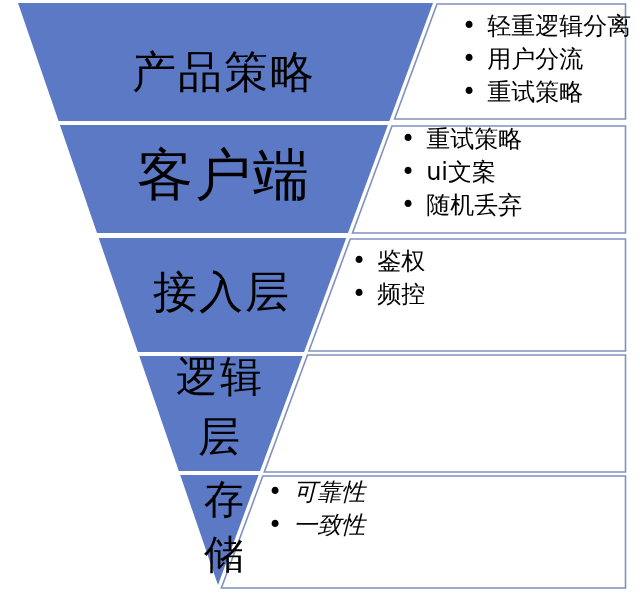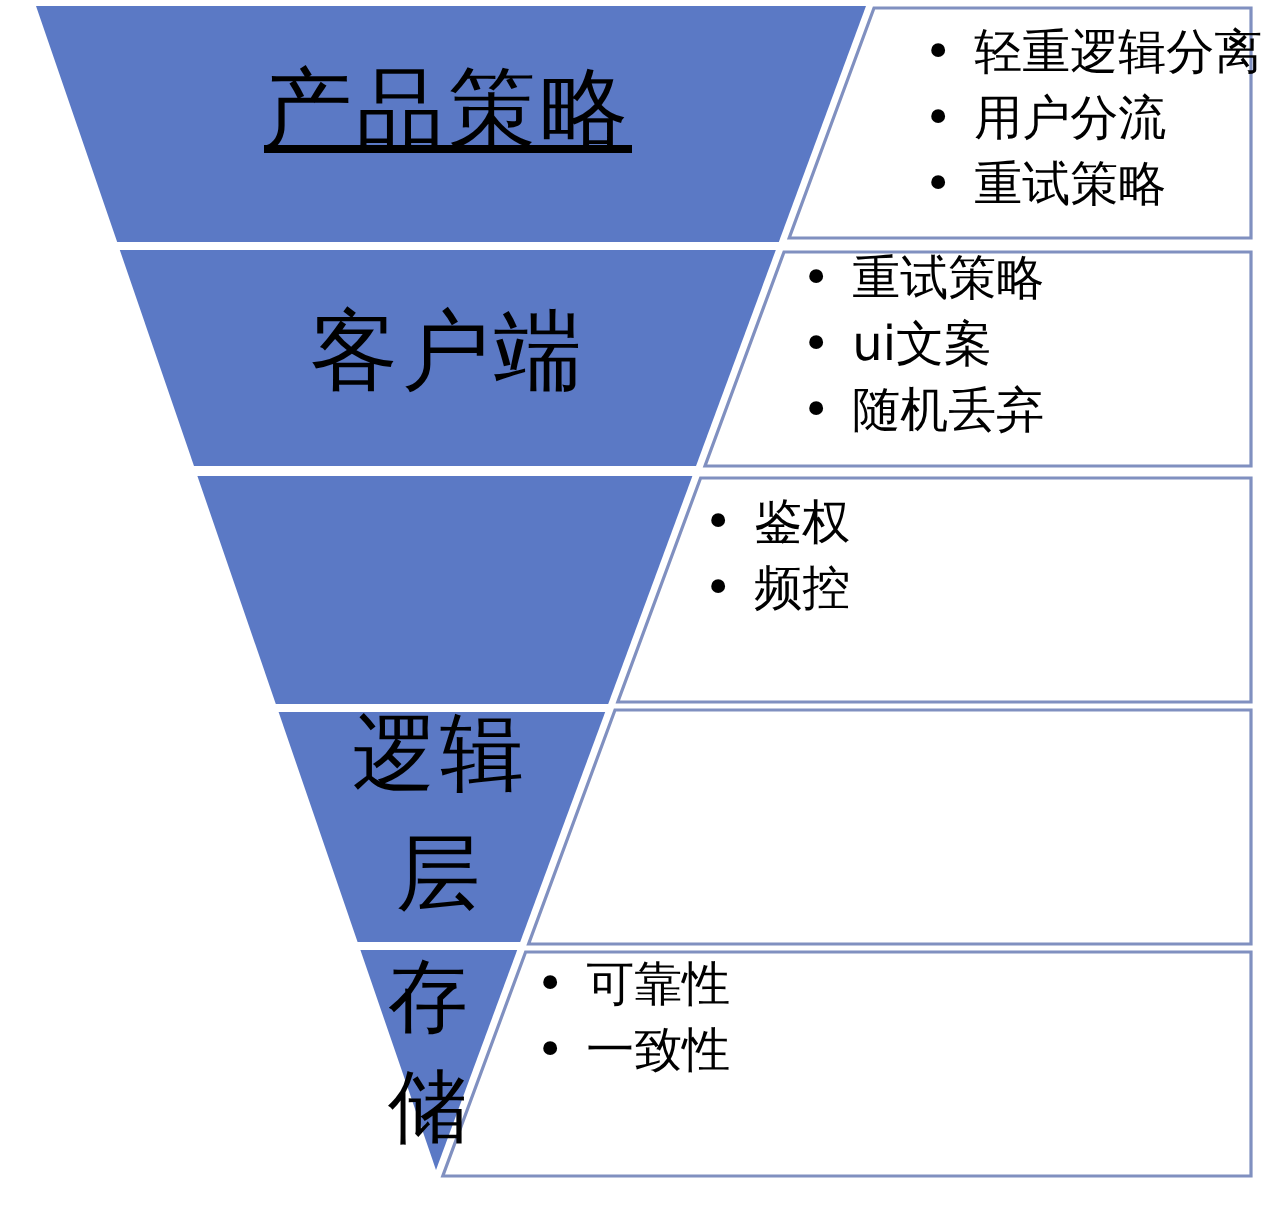--- a/index.html
+++ b/index.html
@@ -22,41 +22,41 @@
   .itembox { fill: var(--bg); stroke: var(--box-border); stroke-width: 1.6; }
 
   .label {
     position: absolute;
     transform: translate(-50%, -50%);
     text-align: center;
     color: var(--text-color);
     letter-spacing: 2px;
     word-break: break-all;
   }
-  .l1 { left: 224px; top: 55px;  font-size: 44px; white-space: nowrap; text-decoration: underline; }
-  .l2 { left: 224px; top: 176px; font-size: 44px; white-space: nowrap; text-align: center; }
+  .l1 { left: 224px; top: 72px;  font-size: 44px; white-space: nowrap; }
+  .l2 { left: 224px; top: 176px; font-size: 56px; white-space: nowrap; text-align: center; }
   .l3 { left: 222px; top: 292px; font-size: 44px; white-space: nowrap; }
   .l4 { left: 220px; top: 407px; font-size: 42px; width: 90px;  line-height: 60px; }
-  .l5 { left: 214px; top: 527px; font-size: 40px; width: 44px;  line-height: 55px; letter-spacing: 0; }
+  .l5 { left: 224px; top: 527px; font-size: 40px; width: 44px;  line-height: 55px; letter-spacing: 0; }
 
   .items {
     position: absolute;
     margin: 0; padding: 0;
     list-style: none;
     font-size: 24px;
     line-height: 33px;
     color: var(--text-color);
   }
   .items li { white-space: nowrap; }
   .items .bullet { display: inline-block; margin-right: 11px; }
   .it1 { left: 452px; top: 10px; margin-left: 10px; }
   .it2 { left: 401px; top: 123px; }
   .it3 { left: 352px; top: 245px; text-align: right; }
   .it4 { left: 314px; top: 359px; }
-  .it5 { left: 268px; top: 476px; }
+  .it5 { left: 268px; top: 476px; font-style: italic; }
 </style>
 </head>
 <body>
 
 <div class="stage">
 
   <svg width="640" height="604" viewBox="0 0 640 604">
 
     <polygon class="band" points="18,3 433,3 389.4,121 58.6,121"></polygon>
     <polygon class="band" points="59.9,125 387.9,125 348,233 97,233"></polygon>
@@ -66,20 +66,21 @@
 
     <polygon class="itembox" points="437,4 625.5,4 625.5,119 394.6,119"></polygon>
     <polygon class="itembox" points="392,126 625.5,126 625.5,233 352.5,233"></polygon>
     <polygon class="itembox" points="350.3,239 625.5,239 625.5,351 308.9,351"></polygon>
     <polygon class="itembox" points="307.5,355 625.5,355 625.5,472 264.3,472"></polygon>
     <polygon class="itembox" points="262.8,476 625.5,476 625.5,588 221.4,588"></polygon>
   </svg>
 
   <div class="label l1">产品策略</div>
   <div class="label l2">客户端</div>
+  <div class="label l3">接入层</div>
   <div class="label l4">逻辑层</div>
   <div class="label l5">存储</div>
 
   <ul class="items it1">
     <li><span class="bullet">•</span><span>轻重逻辑分离</span></li>
     <li><span class="bullet">•</span><span>用户分流</span></li>
     <li><span class="bullet">•</span><span>重试策略</span></li>
   </ul>
 
   <ul class="items it2">

